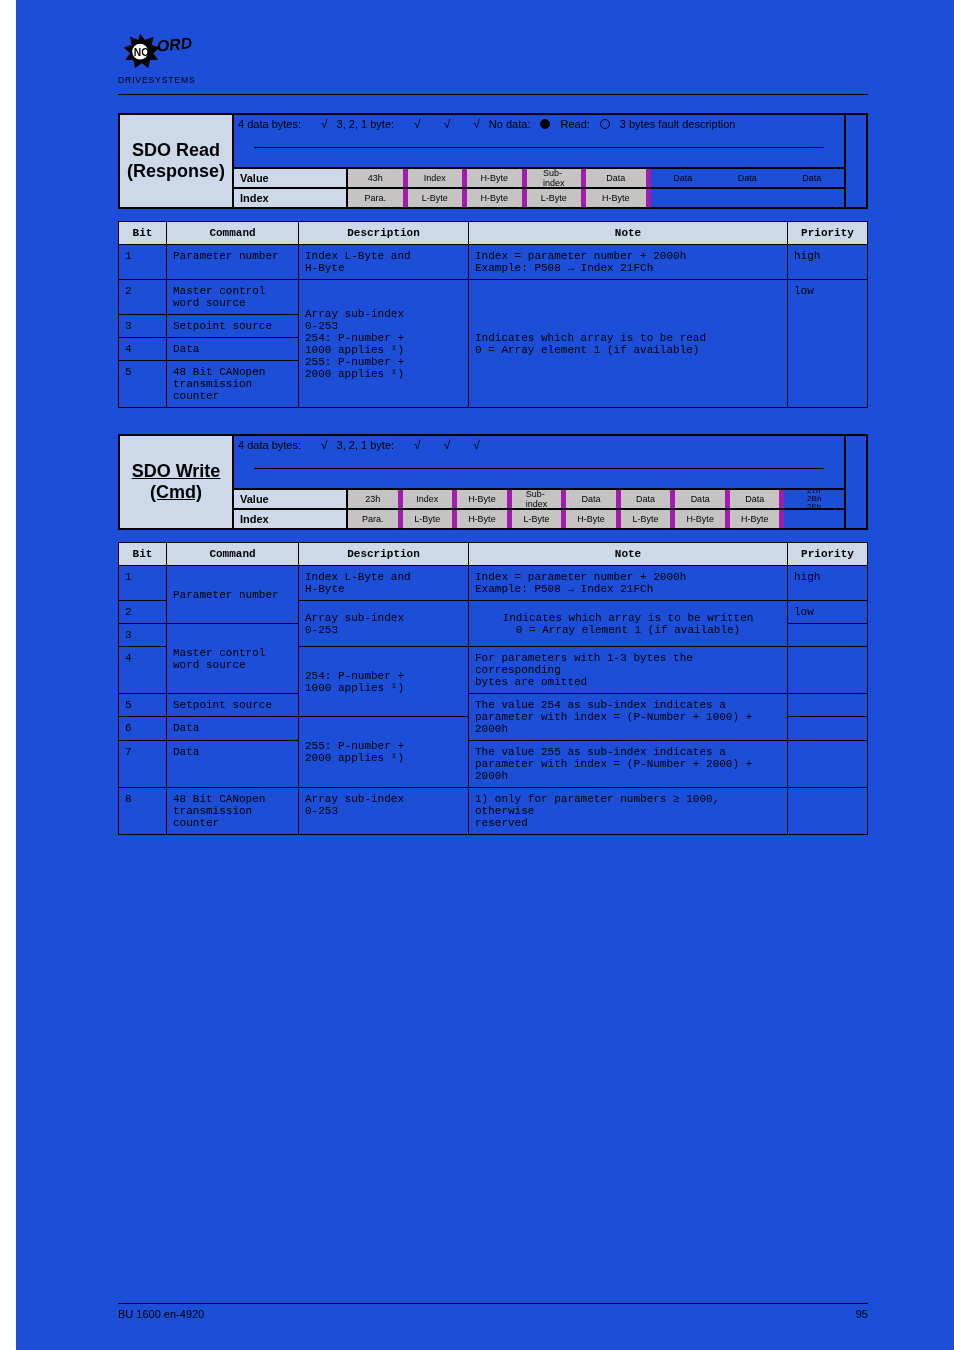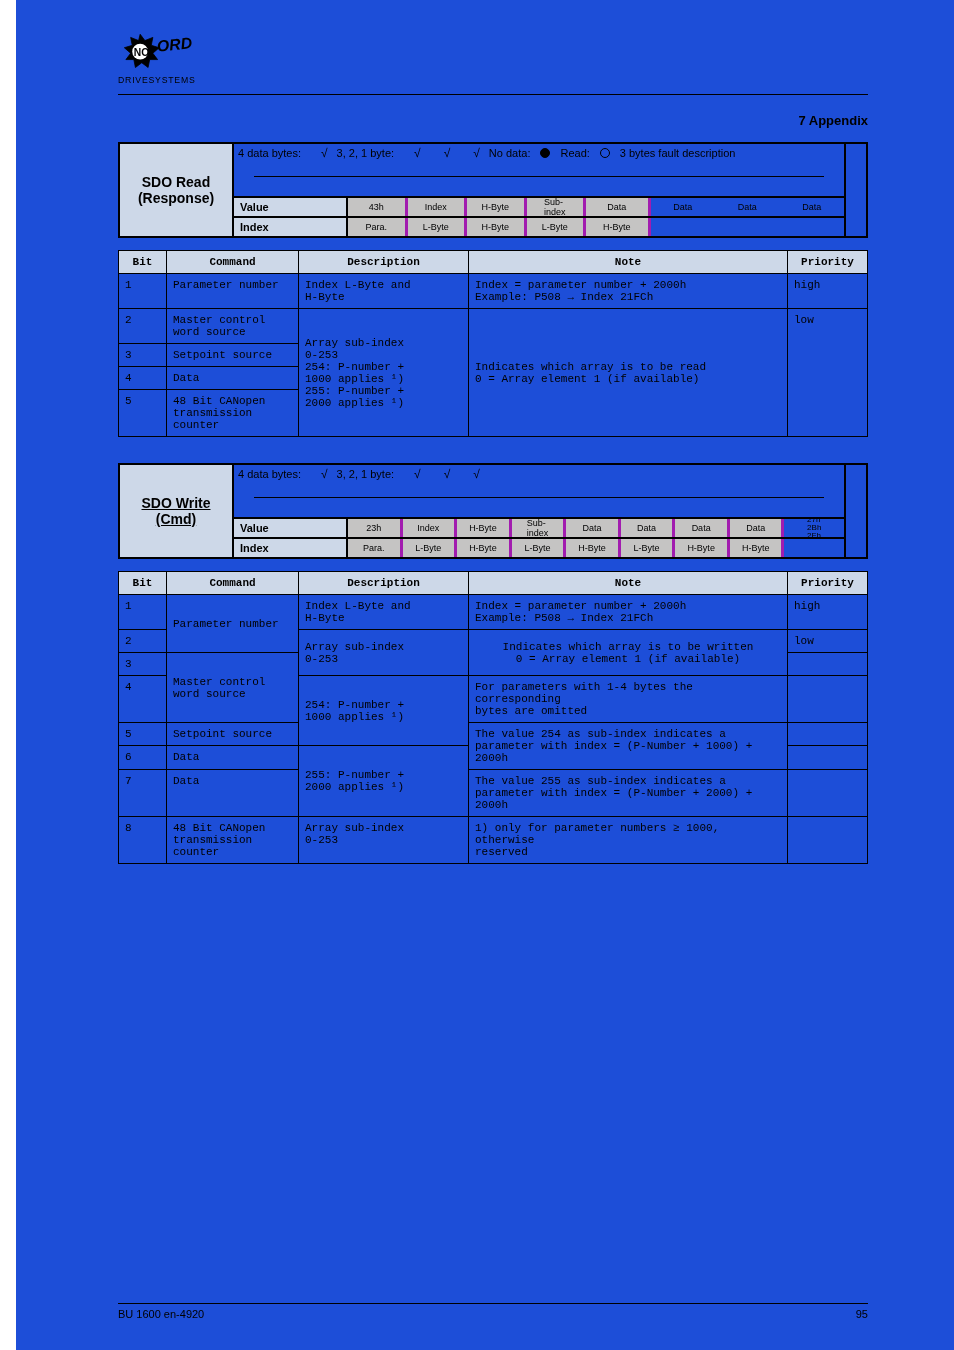--- a/index.html
+++ b/index.html
@@ -13,21 +13,21 @@
   *{box-sizing:border-box;}
   body{margin:0;font-family:var(--font);font-size:11px;color:#000;}
   .page{width:var(--page-w);height:var(--page-h);position:relative;background:#1d4ed8;margin-left:16px;}
   .content{width:var(--content-w);margin:0 auto;padding-top:30px;}
   .logo-row{display:flex;align-items:flex-end;gap:12px;margin-bottom:6px;}
   .logo{width:95px;}
   .hr-top{border-top:1.5px solid #000;margin:0 0 18px 0;}
   .section-title{text-align:right;font-weight:bold;font-size:13px;margin-bottom:14px;}
   
   .wmap{display:flex;width:100%;border:2px solid #000;}
-  .wmap .sidelabel{background:var(--blue);width:114px;display:flex;align-items:center;justify-content:center;font-weight:bold;font-size:14px;padding:4px;text-align:center;border-right:2px solid #000;}
+  .wmap .sidelabel{background:var(--blue);width:114px;display:flex;align-items:center;justify-content:center;font-weight:bold;font-size:18px;padding:4px;text-align:center;border-right:2px solid #000;}
   .wmap .mapbody{flex:1;position:relative;display:flex;flex-direction:column;}
   .legendrow{display:flex;align-items:center;font-size:11px;padding:2px 4px 0 4px;}
   .legendrow .leg{display:flex;align-items:center;margin-left:6px;white-space:nowrap;}
   .legendrow .tick{margin:0 3px 0 20px;font-size:12px;}
   .scale-wrap{padding:4px 4px 6px 4px;}
   .scale{position:relative;height:26px;}
   .scale .barline{position:absolute;left:16px;right:16px;top:12px;border-top:1px solid #000;}
   .endcol{width:22px;border-left:2px solid #000;}
   
   table.ptab{width:100%;border-collapse:collapse;margin-top:12px;font-size:11px;font-family:Liberation Mono, monospace;}
@@ -39,42 +39,41 @@
   .c-desc{width:170px;}
   .c-prio{width:80px;text-align:center;}
   .footer{position:absolute;left:0;right:0;bottom:30px;}
   .footer .hr-bot{width:var(--content-w);margin:0 auto;border-top:1.5px solid #000;}
   .footer .frow{width:var(--content-w);margin:4px auto 0 auto;display:flex;justify-content:space-between;font-size:11px;}
   
   .wrow{display:flex;border-top:2px solid #000;}
   .wrow:first-child{border-top:none;}
   .wrow .rlabel{width:114px;background:var(--blue);font-weight:bold;border-right:2px solid #000;display:flex;align-items:center;padding:3px 6px;font-size:11px;}
   .wrow .rbars{flex:1;position:relative;height:18px;}
-  .wrow .rbars .cell{position:absolute;top:0;bottom:0;background:var(--gray);border-right:3px solid #a21caf;display:flex;align-items:center;justify-content:center;font-size:9px;}
+  .wrow .rbars .cell{position:absolute;top:0;bottom:0;background:var(--gray);border-right:5px solid #a21caf;display:flex;align-items:center;justify-content:center;font-size:9px;}
 </style>
 </head>
 <body>
 <div class="page">
 <div class="content">
 
 <div class="logo-row">
   <span class="logo">
     <svg viewBox="0 0 120 70" width="95" height="56">
       <g fill="#000">
         <path d="M28 5 l6 8 l10 -4 l-2 10 l10 3 l-8 7 l6 8 l-10 0 l-2 10 l-8 -6 l-8 6 l-2 -10 l-10 0 l6 -8 l-8 -7 l10 -3 l-2 -10 l10 4 z" stroke="#000" stroke-width="1" fill="#000"></path>
         <circle cx="28" cy="27" r="10" fill="#fff"></circle>
         <text x="20" y="33" font-family="Arial Black,Arial" font-weight="900" font-size="13">NO</text>
         <text x="50" y="27" font-family="Arial Black,Arial" font-weight="900" font-size="20" transform="rotate(-6 50 27)" font-style="italic">ORD</text>
       </g>
       <text x="0" y="66" font-family="Arial Narrow,Arial" font-size="11" letter-spacing="1">DRIVESYSTEMS</text>
     </svg>
   </span>
 </div>
 <div class="hr-top"></div>
-<div class="section-title">7 Appendix</div>
 
 <div class="wmap">
   <div class="sidelabel" style="white-space:pre-line;">SDO Read
 (Response)</div>
   <div class="mapbody">
     <div class="legendrow">
       <span>4 data bytes:</span>
       <span class="tick">√</span>
       <span class="leg">3, 2, 1 byte:</span>
       <span class="tick">√</span>
@@ -252,21 +251,21 @@
     </tr>
     <tr>
       <td class="c-bitcell">3</td>
       <td rowspan="2" style="vertical-align:middle;">Master control word source</td>
       <td class="c-bitcell"></td>
     </tr>
     <tr>
       <td class="c-bitcell">4</td>
       <td rowspan="2" style="white-space:pre-line;vertical-align:middle;">254: P-number +
 1000 applies ¹)</td>
-      <td style="white-space:pre-line;">For parameters with 1-4 bytes the corresponding
+      <td style="white-space:pre-line;">For parameters with 1-3 bytes the corresponding
 bytes are omitted</td>
       <td class="c-bitcell"></td>
     </tr>
     <tr>
       <td class="c-bitcell">5</td>
       <td>Setpoint source</td>
       <td rowspan="2" style="white-space:pre-line;vertical-align:middle;">The value 254 as sub-index indicates a
 parameter with index = (P-Number + 1000) +
 2000h</td>
       <td class="c-bitcell"></td>

